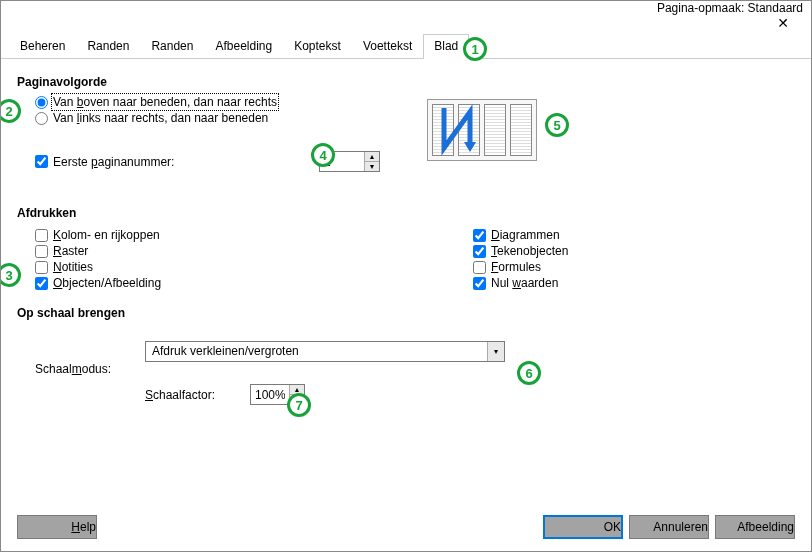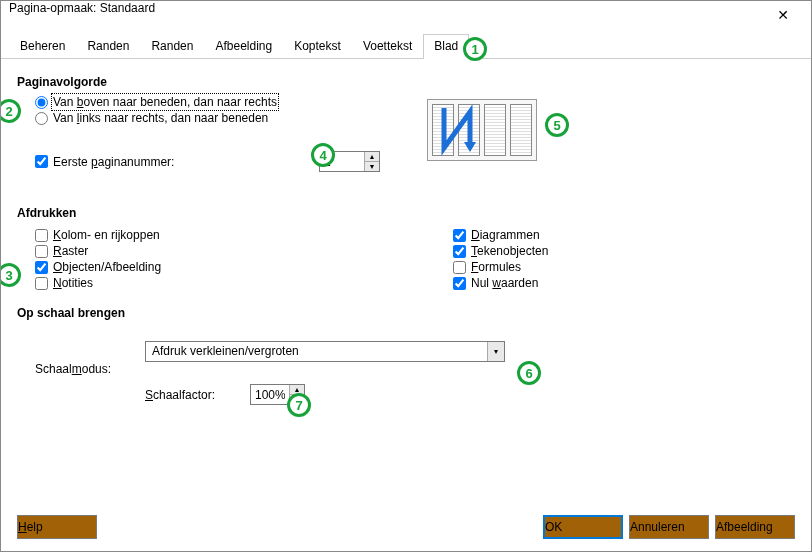--- a/index.html
+++ b/index.html
@@ -10,24 +10,25 @@
     background: #fff;
     color: #000;
     width: 812px;
     height: 552px;
     border: 1px solid #888;
     position: relative;
     overflow: hidden;
   }
   .titlebar {
     display: flex;
-    align-items: flex-start;
+    align-items: flex-end;
     justify-content: space-between;
     height: 28px;
     padding: 0 8px 0 8px;
+    flex-direction: column;
   }
   .titlebar .title { font-size: 12px; }
   .close-btn {
     width: 40px; height: 28px;
     display:flex; align-items:center; justify-content:center;
     font-size: 14px;
   }
   .tabs {
     display: flex;
     padding: 4px 0 0 8px;
@@ -61,21 +62,21 @@
   }
   .spinner input {
     border:none; width:44px; padding:0 4px; font: inherit; outline:none;
   }
   .spinbtns { display:flex; flex-direction:column; border-left:1px solid #aaa; }
   .spinbtn {
     width:14px; flex:1; display:flex; align-items:center; justify-content:center;
     font-size:7px; line-height:1; background:#e9e9e9; border:none; padding:0;
   }
   .spinbtn + .spinbtn { border-top:1px solid #aaa; }
-  .cols2 { display:flex; gap:28px; margin-top:4px; }
+  .cols2 { display:flex; gap:48px; margin-top:4px; }
   .cols2 .col { flex:0 0 auto; }
   .cols2 .col:first-child { width: 390px; }
   .combo {
     display:inline-flex; align-items:stretch;
     border:1px solid #7a7a7a; height:21px; width:360px; background:#fff;
   }
   .combo input { border:none; flex:1; padding:0 6px; font:inherit; outline:none; }
   .combo .dd { width:17px; background:#e9e9e9; border-left:1px solid #aaa; display:flex; align-items:center; justify-content:center; font-size:8px; }
   .callout {
     position:absolute;
@@ -103,24 +104,24 @@
     background: repeating-linear-gradient(0deg,#fff,#fff 2px,#ddd 2px,#ddd 3px);
     position:relative;
   }
   .footer {
     position:absolute; left:0; right:0; bottom:0;
     display:flex; align-items:center; justify-content:space-between;
     padding: 12px 16px;
   }
   .btn {
     border:1px solid #7a7a7a;
-    background:#a16207;
+    background:#a3a3a3;
     padding: 4px 0;
     min-width: 80px;
-    text-align:left;
+    text-align:right;
     font: inherit;
   }
   .btn.primary { border:2px solid #0078d7; padding:3px 0; min-width:80px; }
   .footer-right { display:flex; gap:6px; }
   .u { text-decoration: underline; }
 </style>
 </head>
 <body>
 
 <div class="titlebar">
@@ -181,26 +182,26 @@
     <div class="col">
       <div class="row">
           <input type="checkbox" style="">
           <label><span class="u">K</span>olom- en rijkoppen</label>
         </div>
       <div class="row">
           <input type="checkbox" style="">
           <label><span class="u">R</span>aster</label>
         </div>
       <div class="row">
+          <input type="checkbox" style="">
+          <label><span class="u">N</span>otities</label>
+        </div>
+      <div class="row">
           <input type="checkbox" checked="" style="">
           <label><span class="u">O</span>bjecten/Afbeelding</label>
-        </div>
-      <div class="row">
-          <input type="checkbox" style="">
-          <label><span class="u">N</span>otities</label>
         </div>
     </div>
     <div class="col">
       <div class="row">
           <input type="checkbox" checked="" style="">
           <label><span class="u">D</span>iagrammen</label>
         </div>
       <div class="row">
           <input type="checkbox" checked="" style="">
           <label><span class="u">T</span>ekenobjecten</label>

